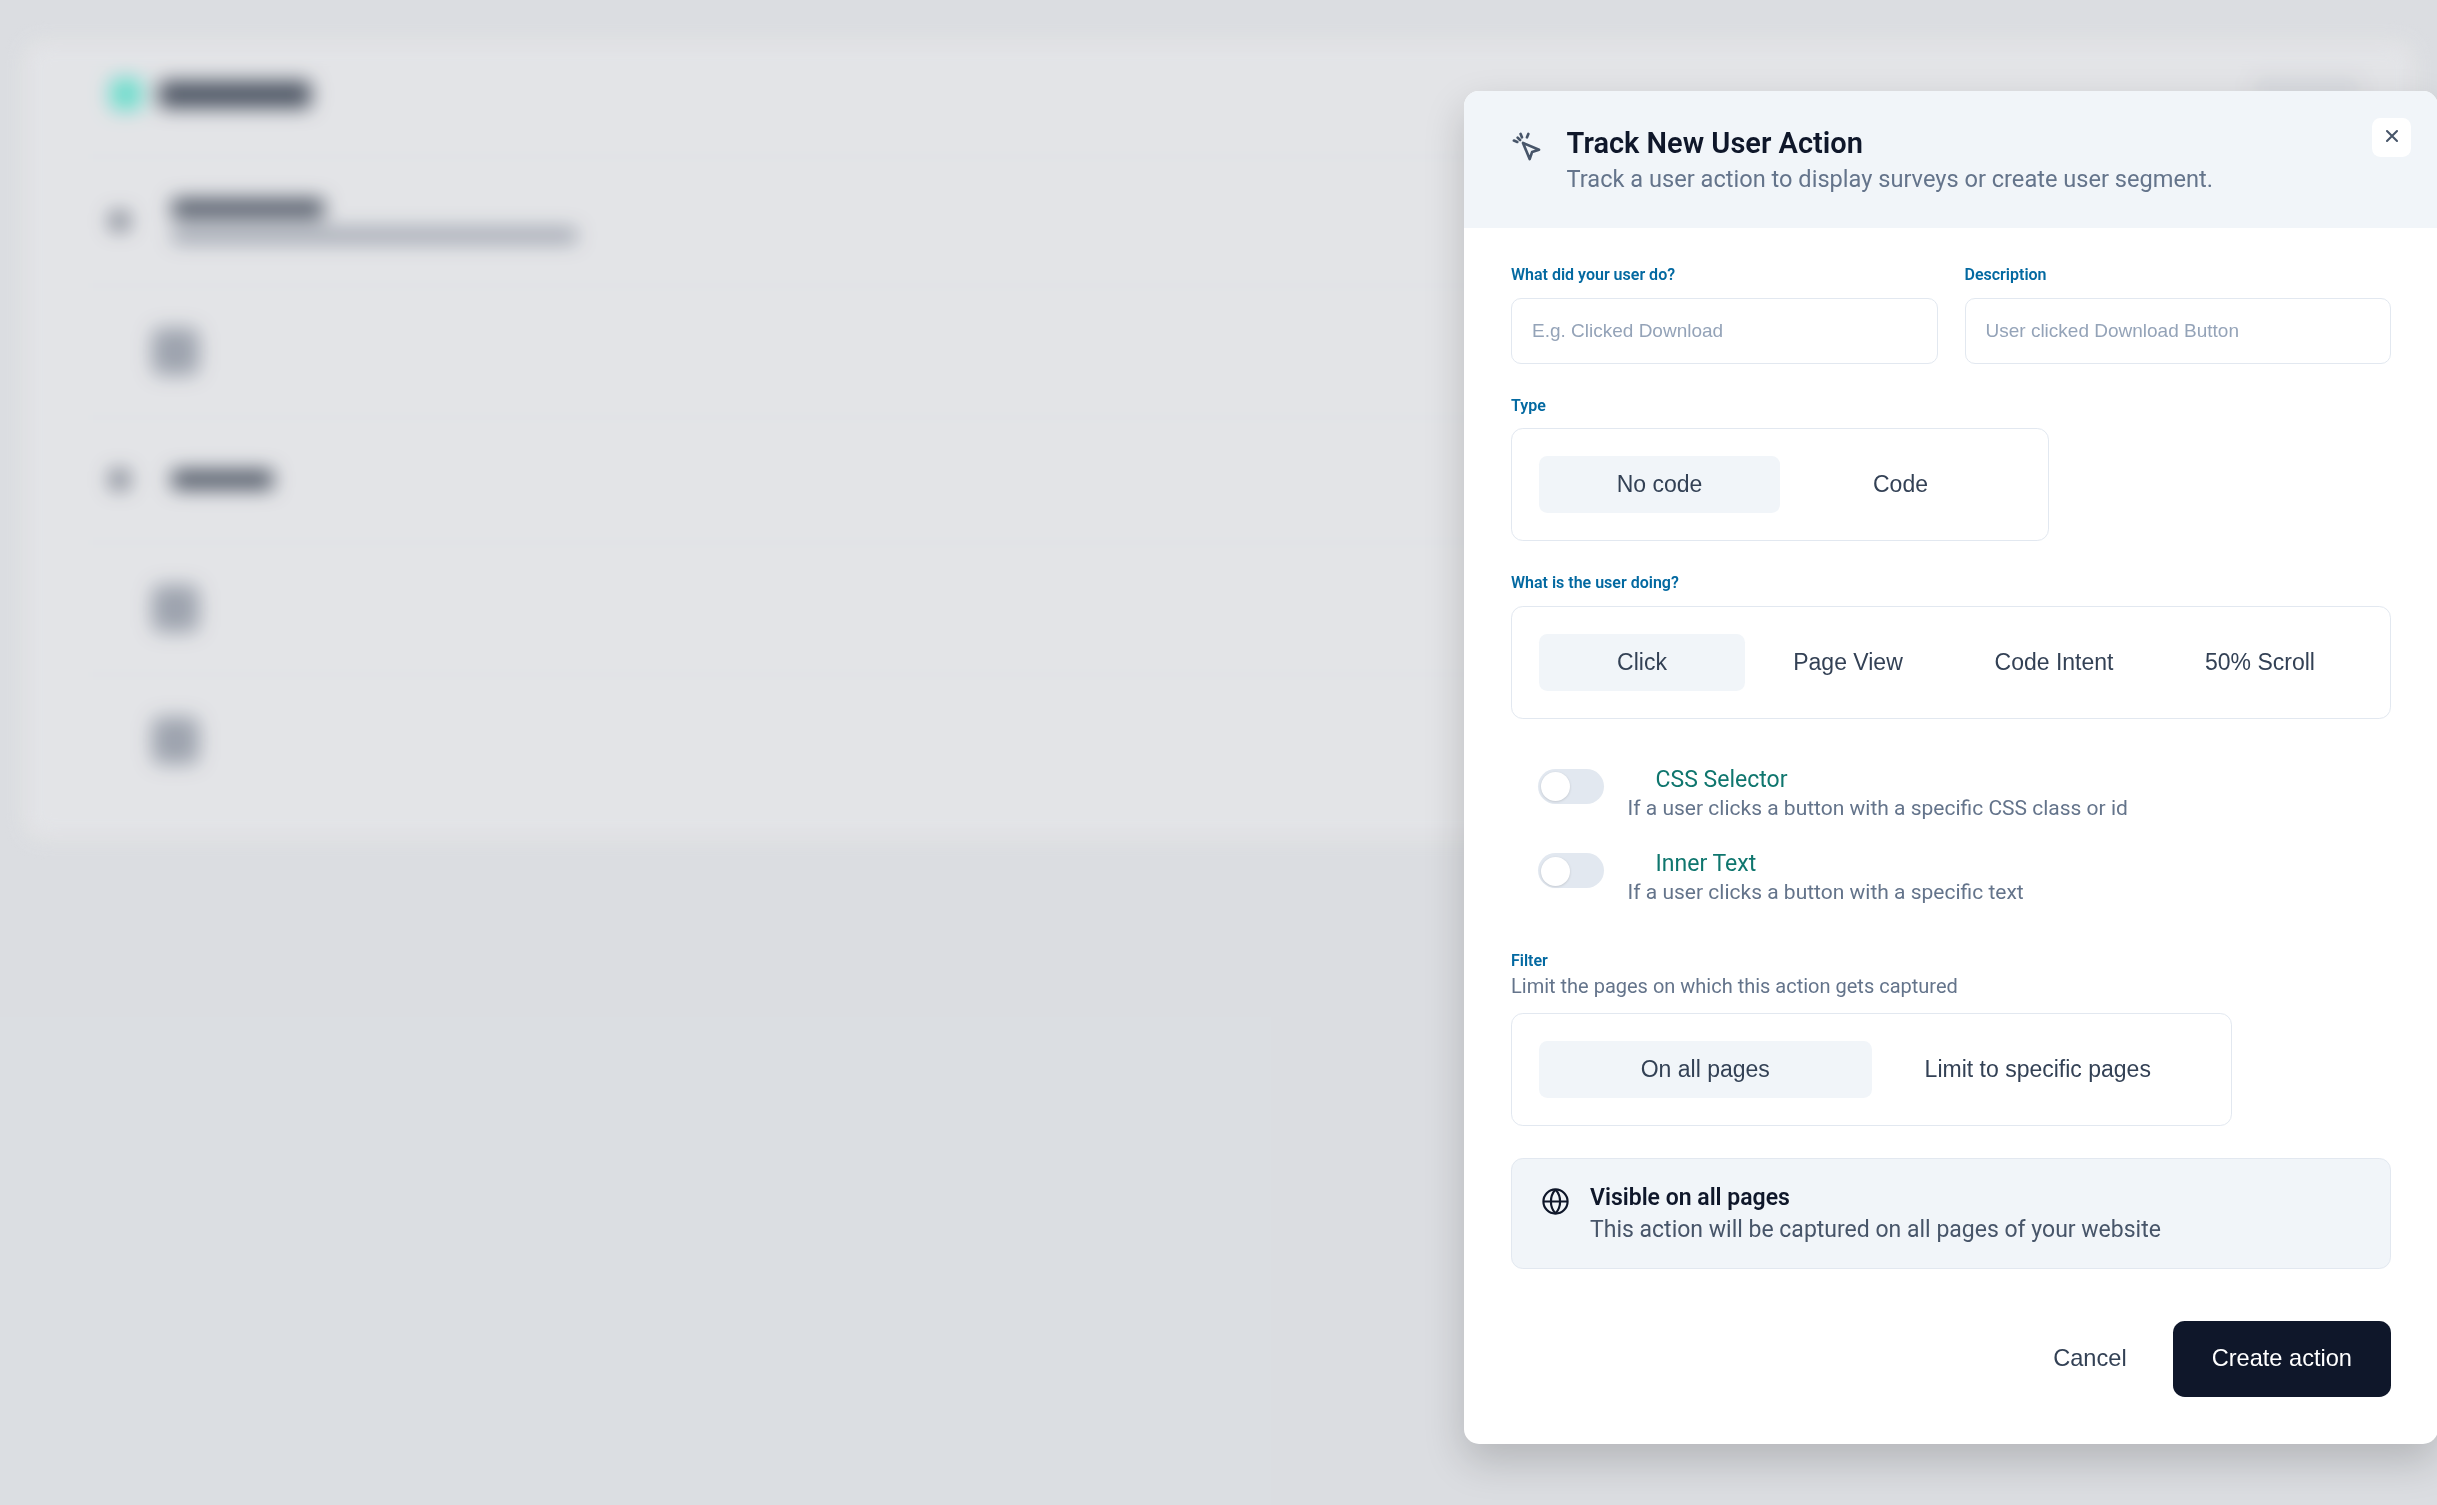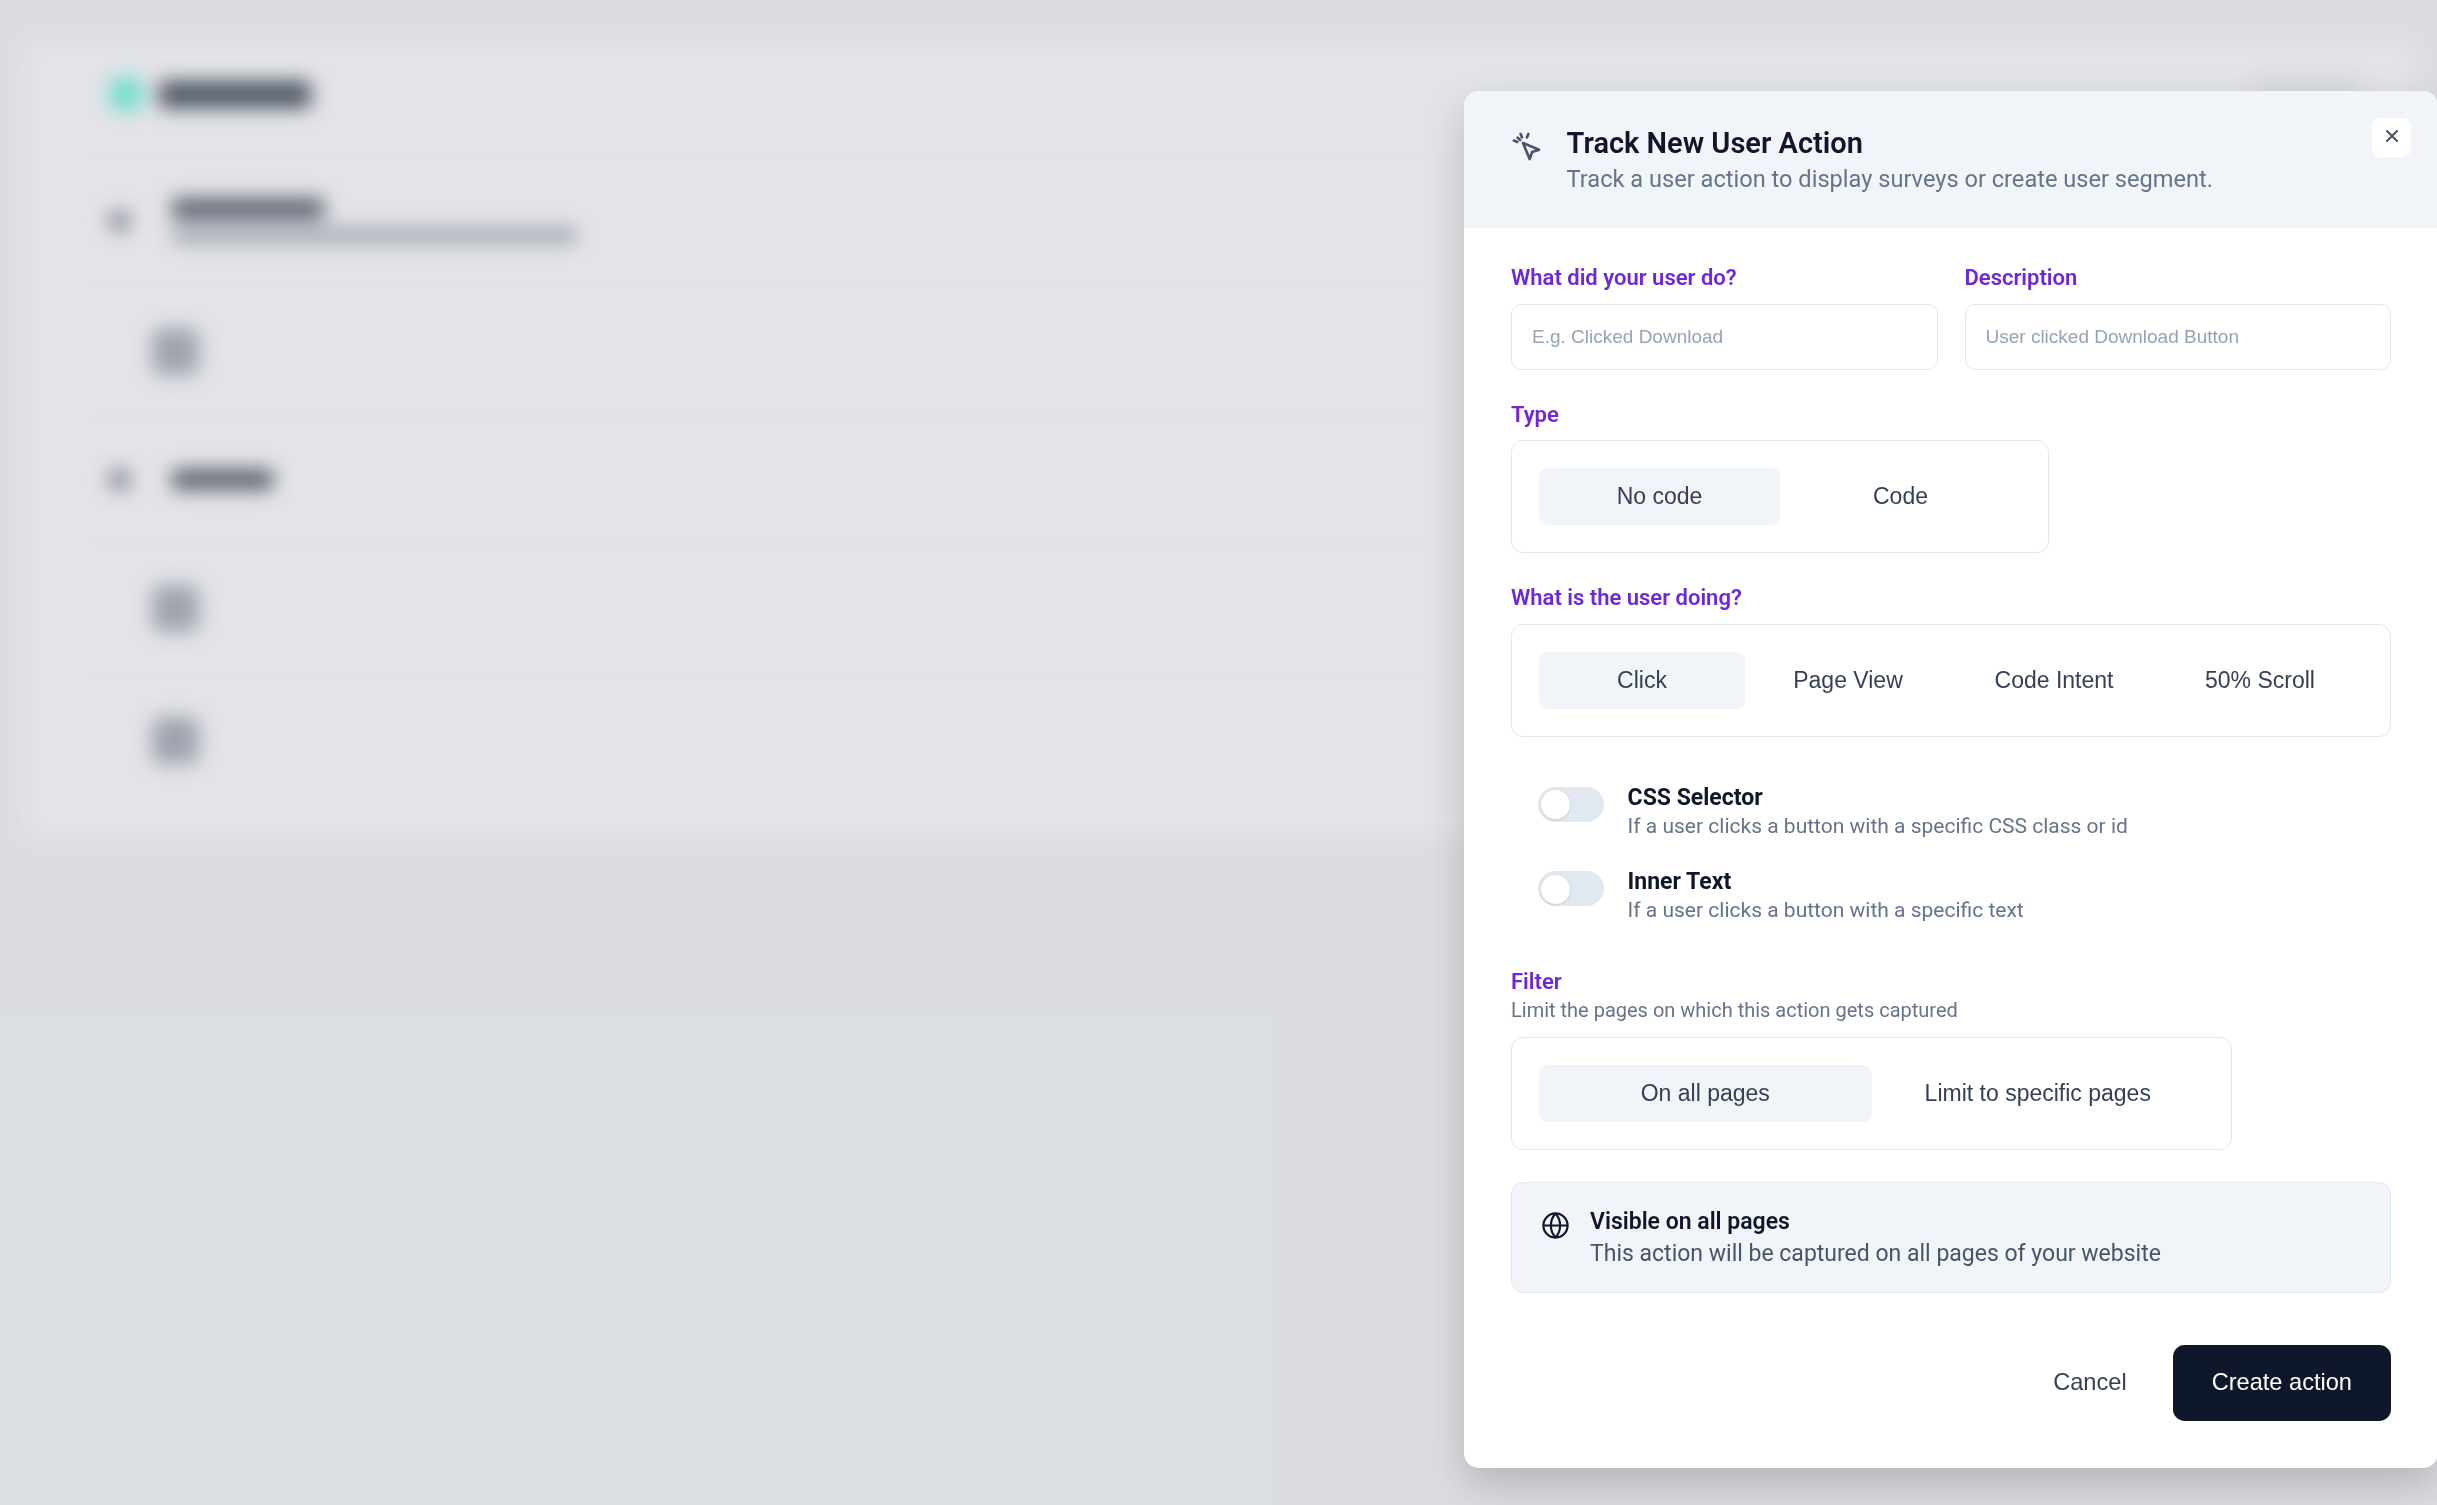--- a/index.html
+++ b/index.html
@@ -157,23 +157,23 @@
 }
 
 .form-row {
   display: flex;
   gap: 27px;
   margin-bottom: 32px;
 }
 .form-field { flex: 1; }
 .form-label {
   display: block;
-  font-size: 22px;
+  font-size: 16px;
   font-weight: 600;
-  color: #6d28d9;
+  color: #0369a1;
   margin-bottom: 13.5px;
 }
 .form-input {
   width: 100%;
   height: 66px;
   border: 1.3px solid #e2e8f0;
   border-radius: 10px;
   padding: 0 20px;
   font-size: 19px;
   color: #4c1d95;
@@ -228,23 +228,24 @@
   width: 29px;
   height: 29px;
   background: #fff;
   border-radius: 50%;
   top: 3.4px;
   left: 3.4px;
   box-shadow: 0 0.8px 2.5px rgba(0,0,0,0.15);
 }
 .toggle-label {
   font-size: 23px;
-  font-weight: 700;
-  color: #0f172a;
+  font-weight: 400;
+  color: #0f766e;
   margin-bottom: 3.4px;
+  margin-left: 28px;
 }
 .toggle-desc {
   font-size: 21px;
   color: #64748b;
 }
 
 .filter-sub {
   font-size: 20px;
   color: #64748b;
   margin-top: 3.4px;

